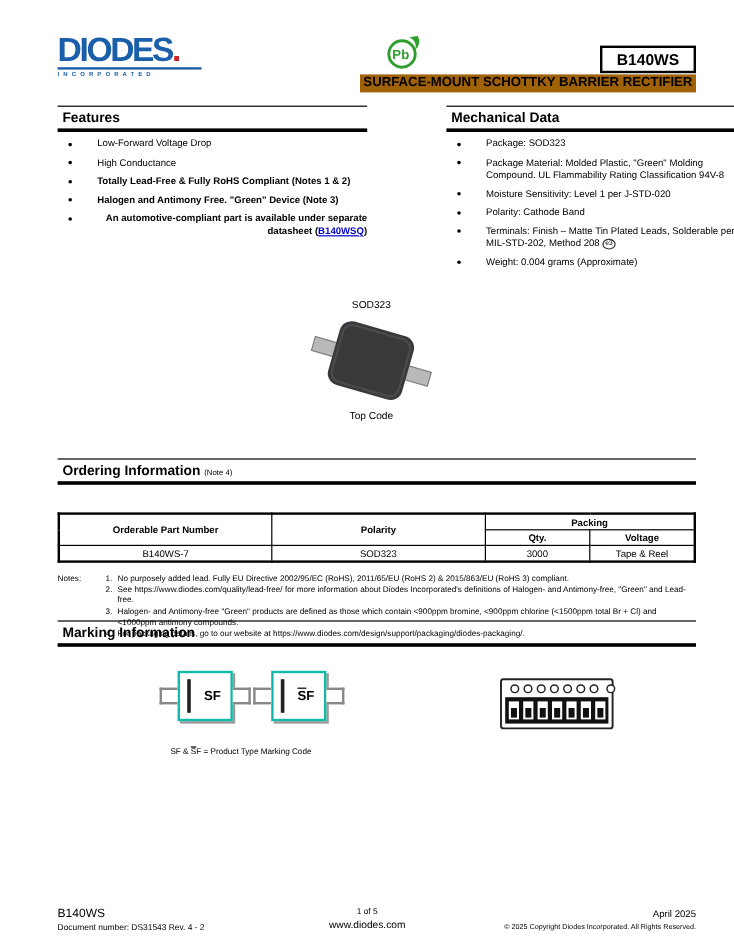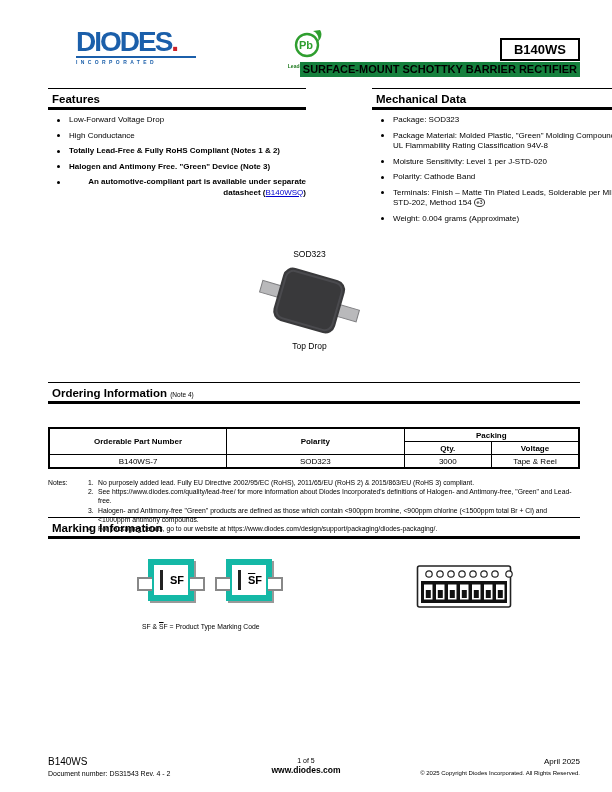--- a/index.html
+++ b/index.html
@@ -3,72 +3,72 @@
 <meta charset="utf-8">
 <style>
   * { margin:0; padding:0; box-sizing:border-box; }
   html,body { background:#e8e8e8; }
   .page {
     position:relative; width:612px; height:792px; margin:0 auto;
     background:#ffffff; font-family:"Liberation Sans", sans-serif; color:#000;
     overflow:hidden;
   }
   
-  .logo-block { position:absolute; left:48px; top:28px; width:120px;margin-left:28px; }
+  .logo-block { position:absolute; left:48px; top:28px; width:120px; }
   .logo-text { font-size:28px; font-weight:bold; color:#1b5faa; letter-spacing:-2px; line-height:27px; }
   .logo-dot { color:#cc2229; }
   .logo-sub { font-size:5px; font-weight:bold; color:#1b5faa; letter-spacing:3.4px; margin-top:1px; border-top:2px solid #1b5faa; padding-top:1px; }
-  .pb-block { position:absolute; left:284px; top:29px; width:46px; text-align:center; }
+  .pb-block { position:absolute; left:304px; top:29px; width:46px; text-align:right; }
   .pb-caption { font-size:5px; font-weight:bold; color:#1f7a1f; margin-top:0px; }
   .pn-box { position:absolute; top:38px; right:32px; border:2px solid #000; padding:2px 12px; font-weight:bold; font-size:13px; background:#fff; }
-  .title-bar { position:absolute; top:62px; right:32px; background:#15803d; font-weight:bold; font-size:11px; padding:1px 3px 2px 3px; white-space:nowrap; }
+  .title-bar { position:absolute; top:62px; right:32px; background:#a16207; font-weight:bold; font-size:11px; padding:1px 3px 2px 3px; white-space:nowrap; }
   
   .sec-head { border-top:1px solid #000; padding-top:4px; }
   .sec-head h2 { font-size:11.5px; font-weight:bold; border-bottom:3px solid #000; padding:0 0 2px 4px; }
   .note-ref { font-size:6.5px; font-weight:normal; }
   
   .col-left  { position:absolute; left:48px;  top:88px; width:258px; }
   .col-right { position:absolute; left:327px; top:88px; width:253px;margin-left:45px; }
   .bullets { margin-top:5px; }
-  .bullet { display:flex; gap:9px; margin:5px 0 5px 9px; font-size:8px; line-height:10.5px; }
+  .bullet { display:flex; gap:21px; margin:5px 0 5px 9px; font-size:8px; line-height:10.5px; }
   .bullet .dot { flex:none; width:3px; height:3px; border-radius:50%; background:#000; margin-top:3.5px; }
   .bold { font-weight:bold;text-align:right; }
-  .link { color:#0000cc; text-decoration:underline; font-weight:normal; }
+  .link { color:#0000cc; text-decoration:underline; font-weight:bold; }
   .e3-badge { display:inline-block; border:0.8px solid #333; border-radius:50%; font-size:5.5px; line-height:6.5px; padding:0 1.5px; vertical-align:1px; }
   
   .pkg-fig { position:absolute; left:232px; top:249px; width:155px; text-align:center; font-size:8.5px; }
   .pkg-fig .cap-top { margin-bottom:6px; }
   .pkg-fig .cap-bottom { margin-top:2px; }
   
   .sec-ordering { position:absolute; left:48px; top:382px; width:532px; }
   .ord-table { width:100%; border-collapse:collapse; margin-top:23px; font-size:8px; border:2px solid #000; }
   .ord-table th, .ord-table td { border:1px solid #000; text-align:center; padding:1.5px 2px; }
   .ord-table th { font-weight:bold; font-size:8px; }
   .notes { display:flex; margin-top:9px; font-size:6.8px; line-height:9.2px; }
   .notes-label { flex:none; width:40px; }
   .note-row { display:flex; }
   .note-num { flex:none; width:10px; }
   
   .sec-marking { position:absolute; left:48px; top:517px; width:532px; }
   .mark-area { position:relative; height:110px; }
-  .mark-device { position:absolute; width:46px; height:42px; border:6px solid #14b8a6; background:#fff; box-shadow:2px 2px 0 #999; }
+  .mark-device { position:absolute; width:46px; height:42px; border:2px solid #14b8a6; background:#fff; box-shadow:2px 2px 0 #999; }
   .mark-device .lead-l { position:absolute; left:-17px; top:12px; width:15px; height:14px; border:2px solid #888; border-right:none; background:#fff; }
   .mark-device .lead-r { position:absolute; right:-17px; top:12px; width:15px; height:14px; border:2px solid #888; border-left:none; background:#fff; }
   .mark-device .cathode { position:absolute; left:6px; top:5px; bottom:5px; width:3px; background:#222; }
   .mark-device .code { position:absolute; left:12px; top:0; right:0; bottom:0; display:flex; align-items:center; justify-content:center; font-weight:bold; font-size:11px; }
   .ovl { text-decoration:overline; }
   .mark-caption { position:absolute; left:94px; top:84px; font-size:6.8px; }
   .tape-wrap { position:absolute; left:368px; top:24px; }
   
   .footer-left { position:absolute; left:48px; top:756px; }
   .footer-left .f-part { font-size:10px; }
   .footer-left .f-doc { font-size:7px; margin-top:3px; }
   .footer-center { position:absolute; left:0; right:0; top:757px; text-align:center; }
   .footer-center .f-page { font-size:7px; }
-  .footer-center .f-site { font-size:8.5px; font-weight:bold; margin-top:1px; }
+  .footer-center .f-site { font-size:8.5px; font-weight:normal; margin-top:1px; }
   .footer-right { position:absolute; right:32px; top:757px; text-align:right; }
   .footer-right .f-date { font-size:8px; }
   .footer-right .f-copy { font-size:6px; margin-top:4px; }
 </style>
 </head>
 <body>
 
 <div class="page">
 
   <div class="logo-block">
@@ -132,40 +132,40 @@
       <div class="bullet">
           <span class="dot"></span>
           <span>Moisture Sensitivity: Level 1 per J-STD-020</span>
         </div>
       <div class="bullet">
           <span class="dot"></span>
           <span>Polarity: Cathode Band</span>
         </div>
       <div class="bullet">
           <span class="dot"></span>
-          <span><span>Terminals: Finish – Matte Tin Plated Leads, Solderable per MIL-STD-202, Method 154</span> <span class="e3-badge">e3</span></span>
+          <span><span>Terminals: Finish – Matte Tin Plated Leads, Solderable per MIL-STD-202, Method 208</span> <span class="e3-badge">e3</span></span>
         </div>
       <div class="bullet">
           <span class="dot"></span>
           <span>Weight: 0.004 grams (Approximate)</span>
         </div>
     </div>
   </div>
 
   <div class="pkg-fig">
     <div class="cap-top">SOD323</div>
     <svg width="125" height="72" viewBox="0 0 125 72">
       <g transform="rotate(16 62 36)">
         <rect x="12" y="29" width="22" height="12" fill="#b9b9bb" stroke="#7e7e80" stroke-width="1"></rect>
         <rect x="91" y="31" width="22" height="12" fill="#b9b9bb" stroke="#7e7e80" stroke-width="1"></rect>
         <rect x="30" y="8" width="64" height="55" rx="10" fill="#39393b"></rect>
         <rect x="33" y="11" width="58" height="49" rx="8" fill="none" stroke="#4a4a4e" stroke-width="2"></rect>
       </g>
     </svg>
-    <div class="cap-bottom">Top Drop</div>
+    <div class="cap-bottom">Top Code</div>
   </div>
 
   <div class="sec-ordering">
     <div class="sec-head">
       <h2><span>Ordering Information</span> <span class="note-ref">(Note 4)</span></h2>
     </div>
     <table class="ord-table">
       <thead>
         <tr>
           <th rowspan="2" style="width:33.5%">Orderable Part Number</th>

